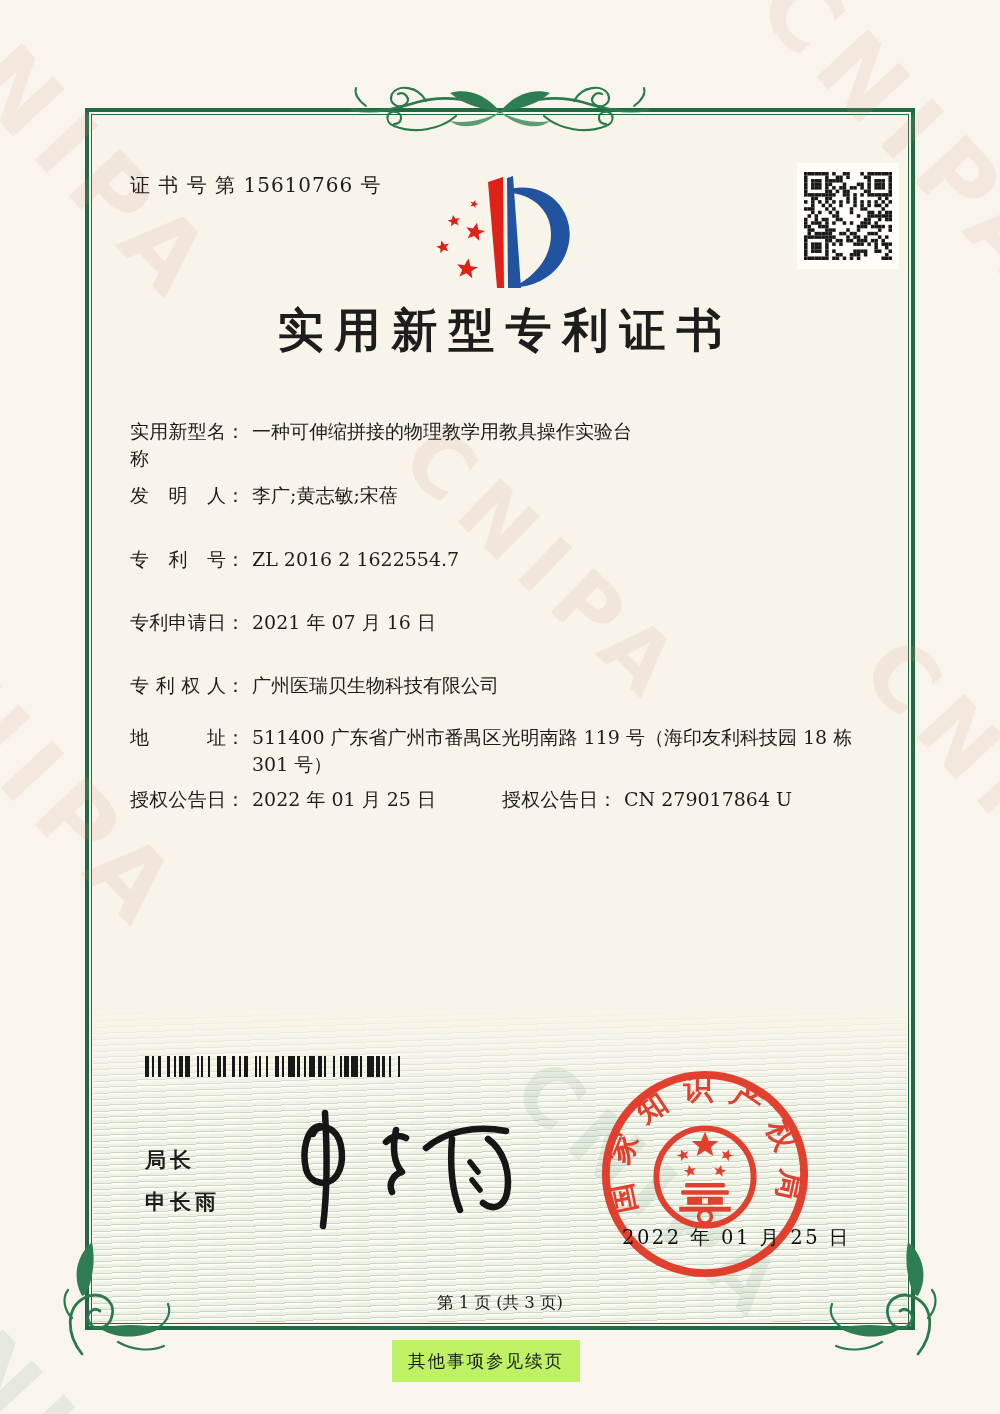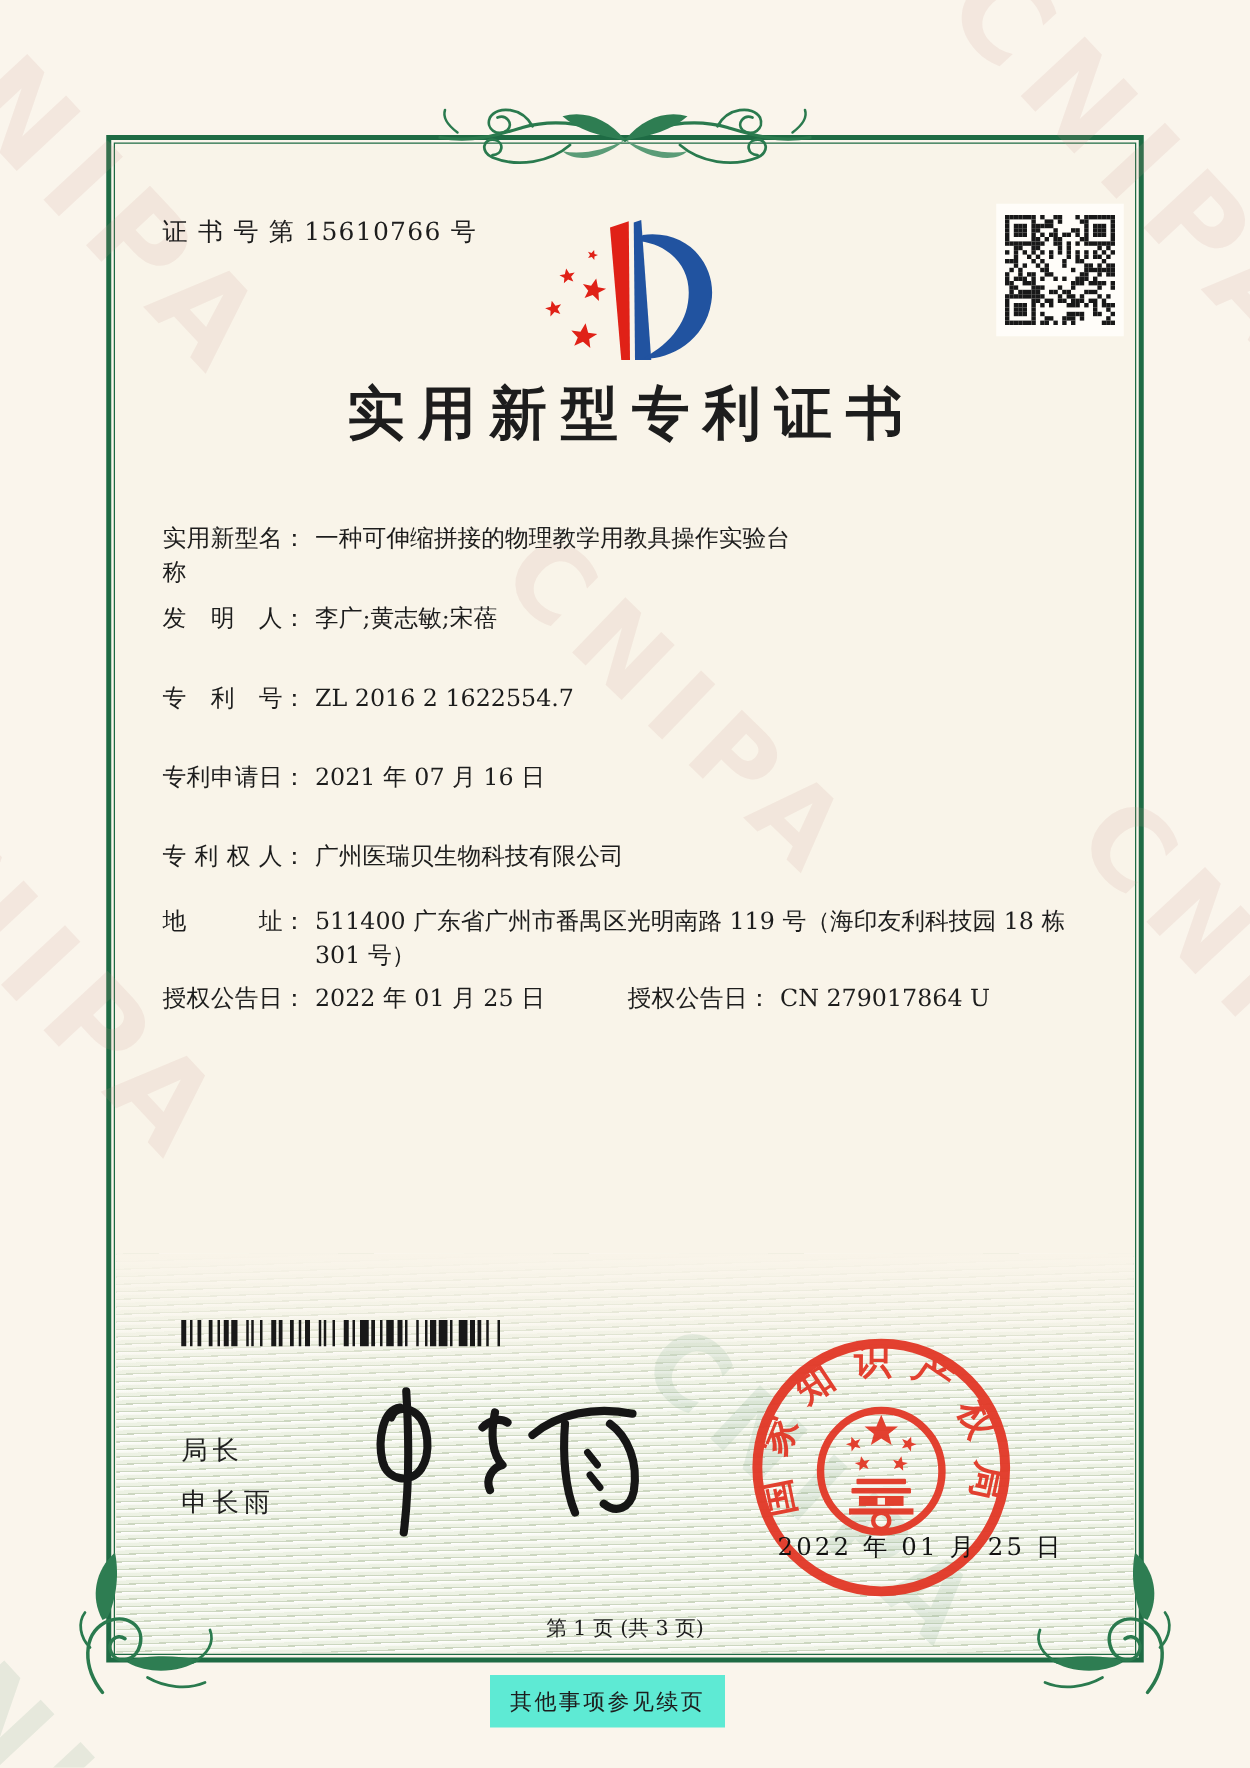--- a/index.html
+++ b/index.html
@@ -91,35 +91,35 @@
     font-size:17.5px;line-height:31px;text-align:justify;
   }
   .body-text p{margin:0;text-indent:2em;}
 
   
   .barcode{position:absolute;left:145px;top:1056px;width:256px;height:21px;z-index:2;
     display:flex;align-items:stretch;}
   .barcode div{height:100%;}
   .bar-b{background:#181818;}
   .sig-labels{position:absolute;left:145px;top:1146px;z-index:2;font-size:21px;}
-  .sig-labels div{margin-bottom:14px;letter-spacing:4px;}
+  .sig-labels div{margin-bottom:14px;letter-spacing:4px;font-weight:bold;}
   .sig-script{position:absolute;left:268px;top:1106px;z-index:3;}
   .seal{position:absolute;left:591px;top:1060px;z-index:3;opacity:0.95;}
   .seal-date{
     position:absolute;left:622px;top:1224px;z-index:4;
     font-size:19.5px;letter-spacing:2.5px;white-space:nowrap;color:#111;
   }
 
   
   .page-info{
     position:absolute;left:0;width:1000px;top:1292px;z-index:2;
     text-align:center;font-size:16.5px;
   }
   .cont-note{
-    position:absolute;left:392px;top:1340px;z-index:2;background:#5eead4;
+    position:absolute;left:392px;top:1340px;z-index:2;background:#bef264;
     padding:9px 16px;font-size:17.5px;letter-spacing:2px;
   }
 </style>
 </head>
 <body>
 
 <span class="wm wm-pink wm1">CNIPA</span>
 <span class="wm wm-pink wm2">CNIPA</span>
 <span class="wm wm-pink wm3">CNIPA</span>
 <span class="wm wm-pink wm4">CNIPA</span>

